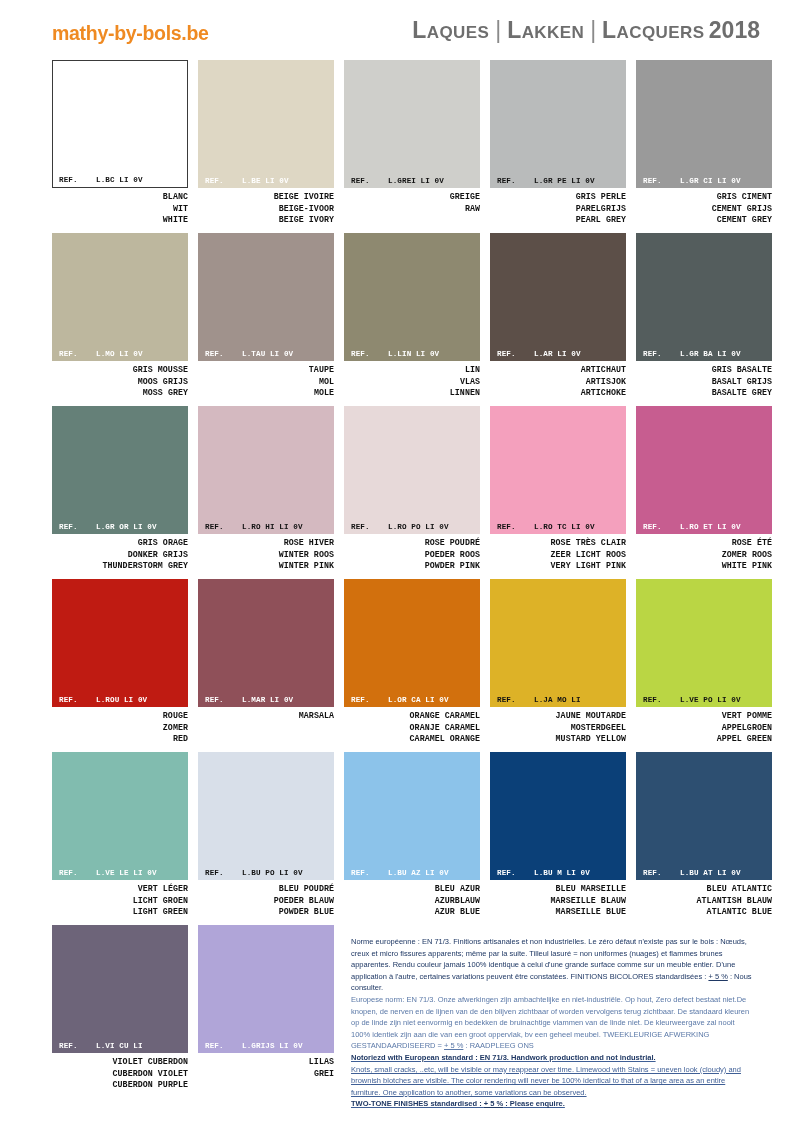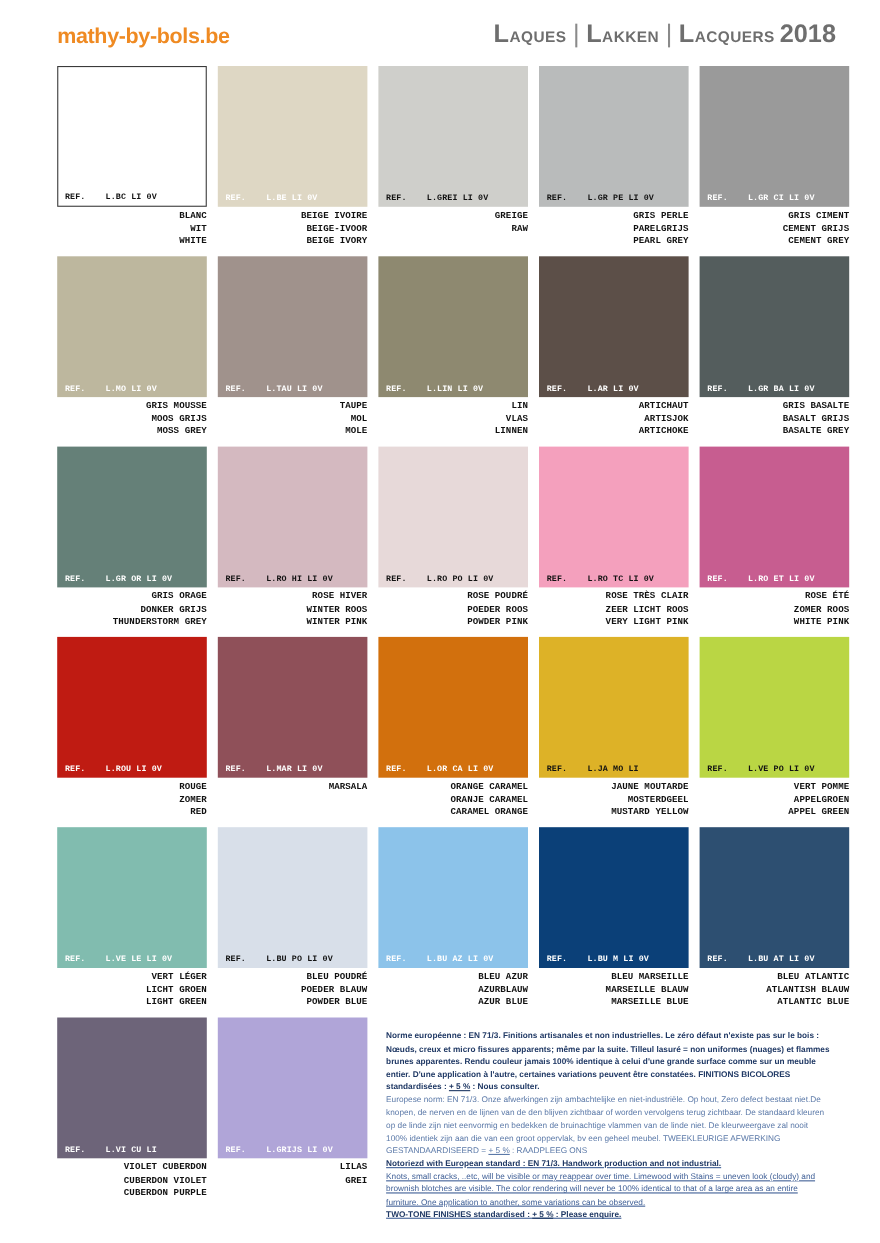--- a/index.html
+++ b/index.html
@@ -42,21 +42,21 @@
     text-align: right;
     color: #6e6e6e;
     font-weight: bold;
     white-space: nowrap;
   }
   .title-block .big {
     font-size: 23px;
     letter-spacing: 0.4px;
   }
   .title-block .small {
-    font-size: 14px;
+    font-size: 17px;
     letter-spacing: 0.4px;
     text-align: center;
   }
   .title-block .sep {
     font-size: 23px;
     font-weight: normal;
     padding: 0 6px;
     color: #8a8a8a;
   }
   .title-block .year {
@@ -133,21 +133,21 @@
     width: 404px;
   }
   .notes p {
     margin: 0 0 0 0;
     font-size: 7.5px;
     line-height: 11.6px;
     text-align: left;
   }
   .notes .fr {
     color: #1f3864;
-    font-weight: bold;
+    font-weight: normal;
   }
   .notes .nl {
     color: #5b79a8;
   }
   .notes .en {
     color: #3f5f96;
     text-decoration: underline;
   }
   .notes .en b { color: #1f3864; }
   .notes .u { text-decoration: underline; }

